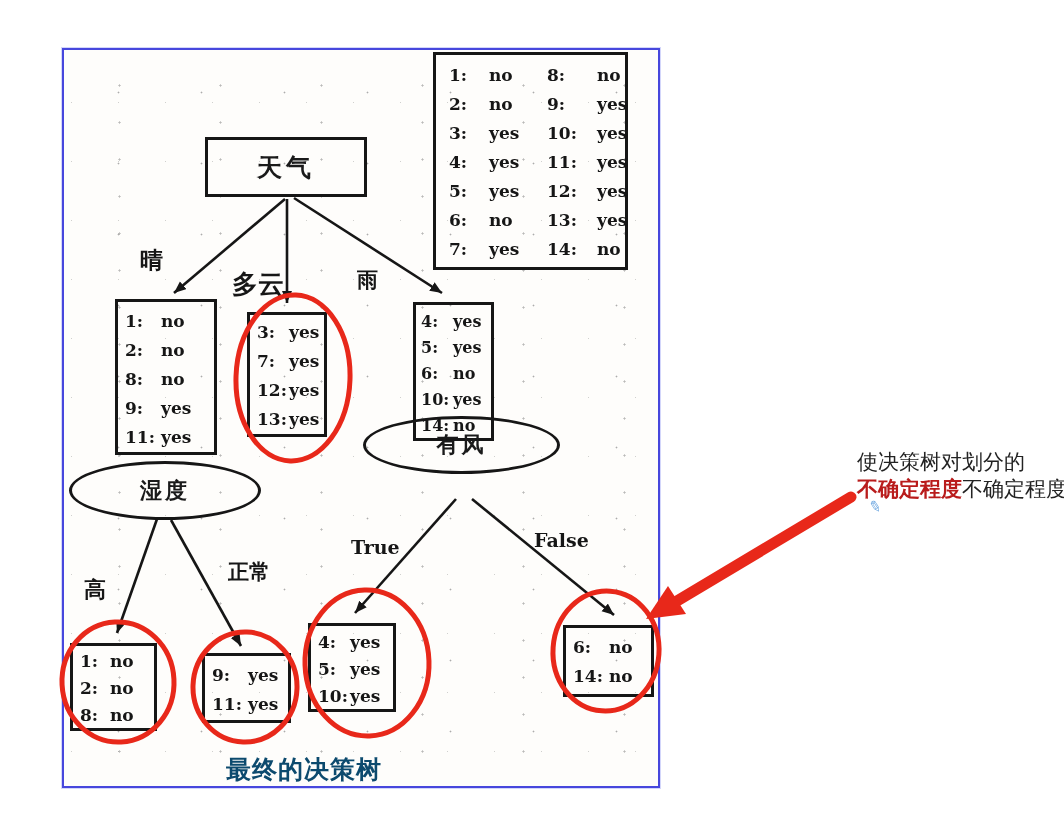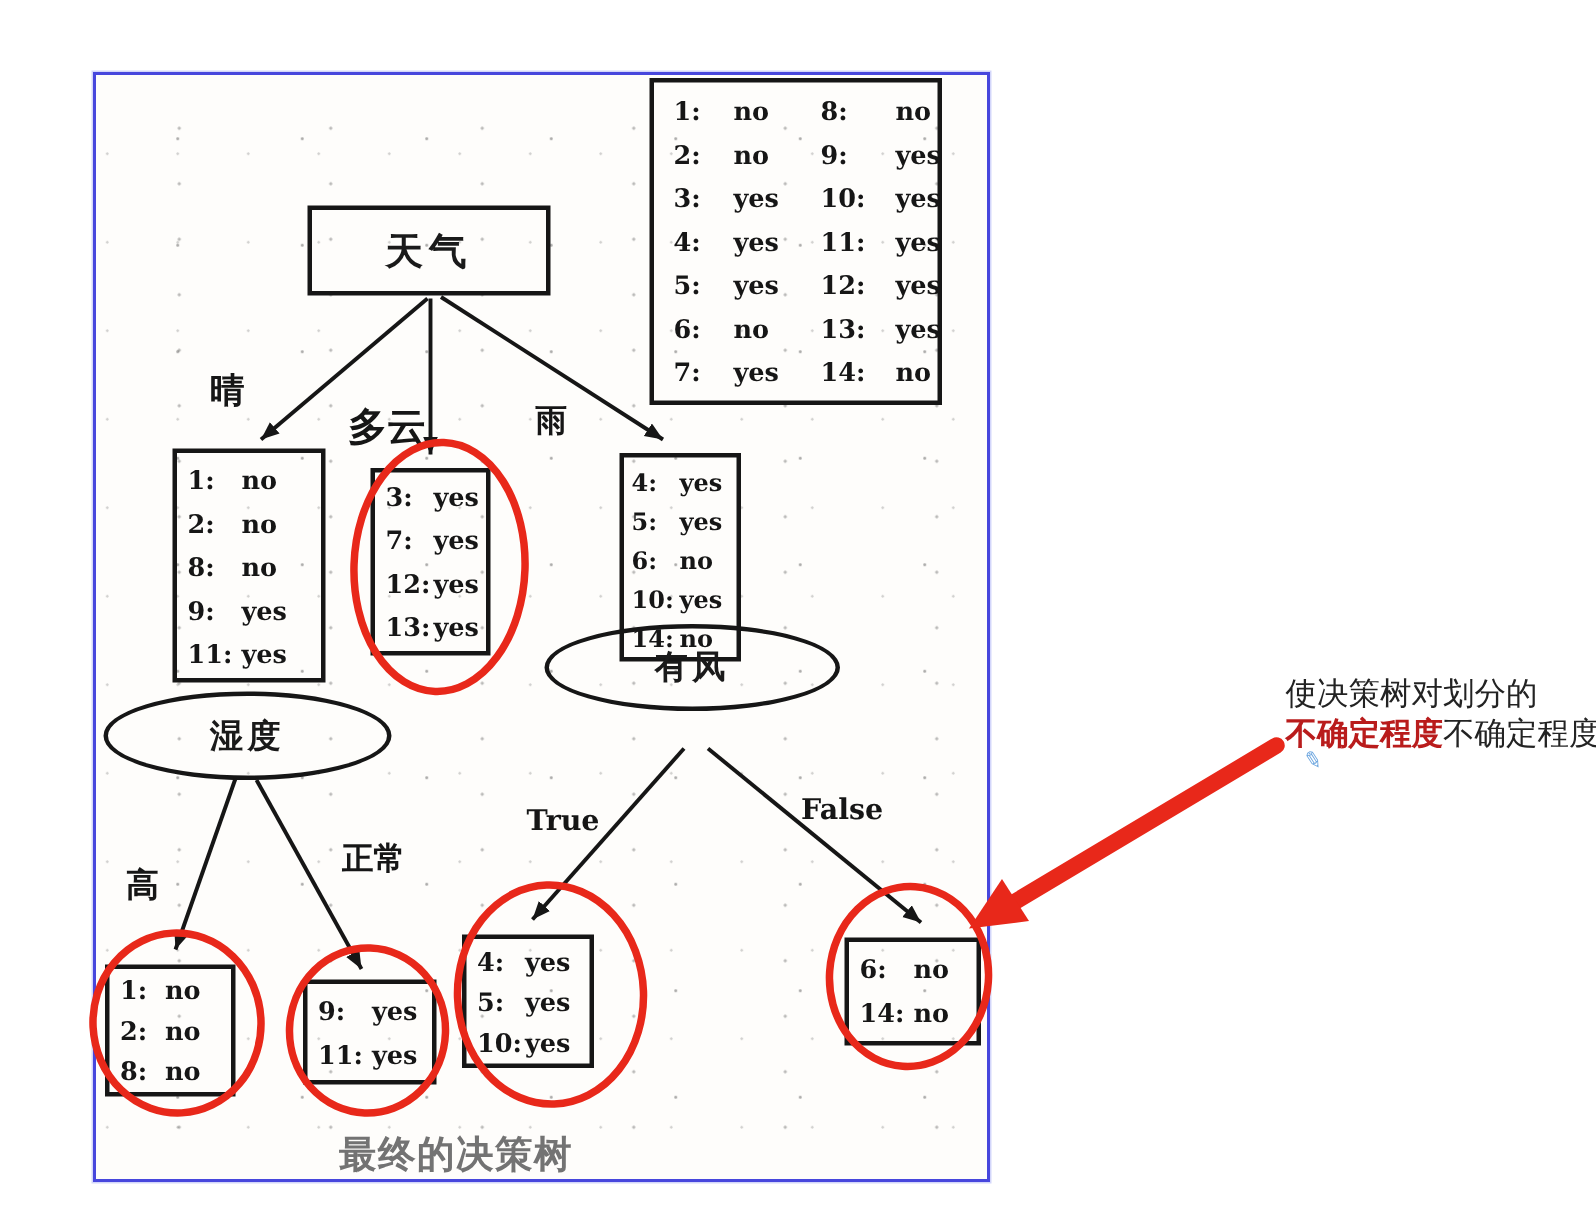--- a/index.html
+++ b/index.html
@@ -38,21 +38,21 @@
     font-size: 22px; font-weight: 700; letter-spacing: 3px;
   }
   .blabel { position: absolute; font-weight: 700; color: #161616; white-space: nowrap; }
   .table {
     position: absolute; left: 433px; top: 52px; width: 195px; height: 218px;
     border: 3px solid #161616; padding: 6px 0 0 13px; font-weight: 700; font-size: 17px; color: #161616;
   }
   .trow { display: grid; grid-template-columns: 40px 58px 50px auto; line-height: 29px; }
   .caption {
     position: absolute; left: 226px; top: 753px;
-    font-size: 25px; font-weight: 700; letter-spacing: 1px; color: #737373;
+    font-size: 25px; font-weight: 700; letter-spacing: 1px; color: #0c4a6e;
   }
   .overlay { position: absolute; left: 0; top: 0; width: 1064px; height: 813px; pointer-events: none; }
   .anno {
     position: absolute; left: 857px; top: 449px;
     font-family: "DejaVu Sans", "Liberation Sans", sans-serif;
     font-size: 21px; line-height: 27px; color: #232323; white-space: nowrap;
   }
   .anno .em { color: #b91c1c; font-weight: 700; }
   .pen {
     position: absolute; left: 869px; top: 498px; font-size: 15px; color: #6ea7e0;

